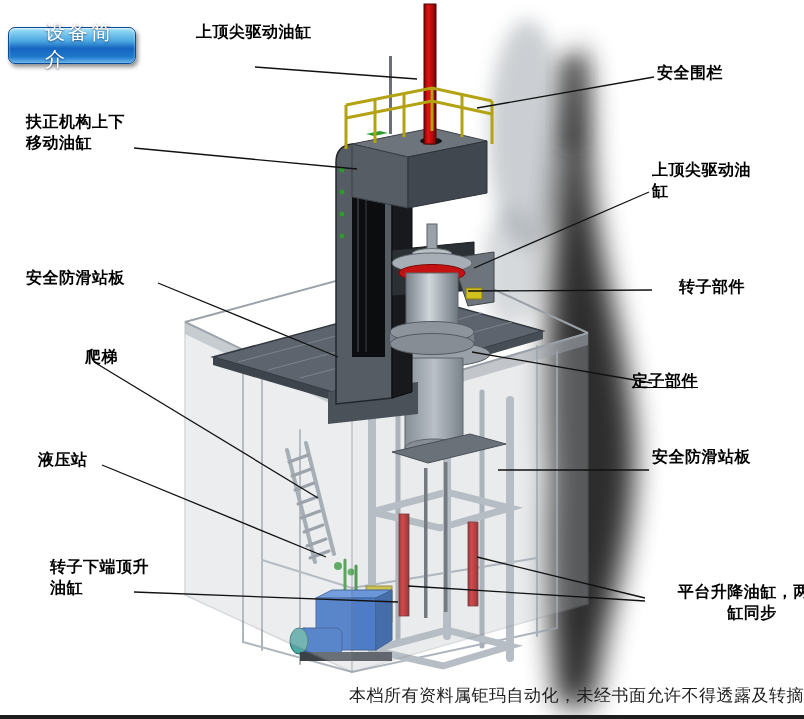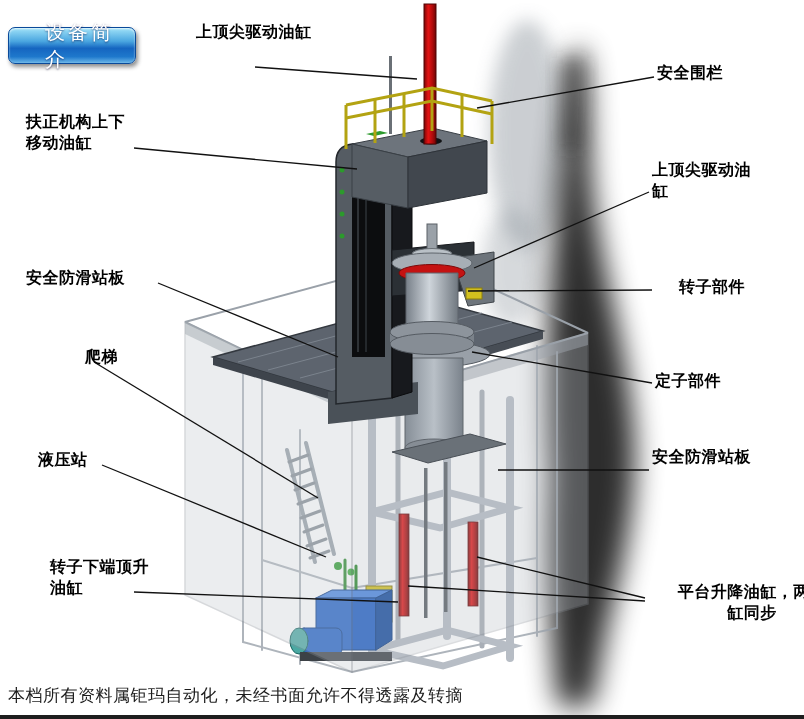--- a/index.html
+++ b/index.html
@@ -18,21 +18,21 @@
     display:flex; align-items:center; justify-content:center;
     color:#ffffff; font-size:20px; font-weight:400; letter-spacing:3px;
     background:linear-gradient(180deg,#9fe2f8 0%, #4aa6e0 38%, #1565c0 58%, #1e78cc 82%, #6ab6e8 100%);
     border:1px solid #0a4a9a; border-radius:7px;
     box-shadow:2px 3px 4px rgba(0,0,0,0.45), inset 0 1px 2px rgba(255,255,255,0.75);
     text-shadow:0 1px 2px rgba(0,0,60,0.55);
     padding-left:36px;
   }
   .footer {
     position:absolute; left:0; right:0; top:684px; z-index:3;
-    text-align:left; font-size:17px; color:#1c1c1c; letter-spacing:0.5px;padding-left:8px;
+    text-align:right; font-size:17px; color:#1c1c1c; letter-spacing:0.5px;padding-left:8px;
   }
   .bottombar {
     position:absolute; left:0; right:0; bottom:0; height:4px;
     background:#1e1e1e; z-index:4;
   }
 </style>
 </head>
 <body>
 
 <svg class="scene" width="804" height="719" viewBox="0 0 804 719">
@@ -225,21 +225,21 @@
 <div class="callout" style="left:26px; top:112px; width:106px;">扶正机构上下移动油缸</div>
 
 <div class="callout" style="left:652px; top:160px; width:112px;">上顶尖驱动油缸</div>
 
 <div class="callout" style="left:26px; top:268px;">安全防滑站板</div>
 
 <div class="callout" style="left:655px; top:277px;margin-left:24px;">转子部件</div>
 
 <div class="callout" style="left:50px; top:347px;margin-left:35px;">爬梯</div>
 
-<div class="callout" style="left:655px; top:371px;">定子部件</div>
+<div class="callout" style="left:632px; top:371px;text-decoration:underline;">定子部件</div>
 
 <div class="callout" style="left:38px; top:450px;">液压站</div>
 
 <div class="callout" style="left:652px; top:447px; width:112px;">安全防滑站板</div>
 
 <div class="callout" style="left:26px; top:557px; width:112px;margin-left:24px;">转子下端顶升油缸</div>
 
 <div class="callout" style="left:676px; top:582px; width:152px;text-align:center;">平台升降油缸，两油缸同步</div>
 
 <div class="footer">本档所有资料属钜玛自动化，未经书面允许不得透露及转摘</div>

